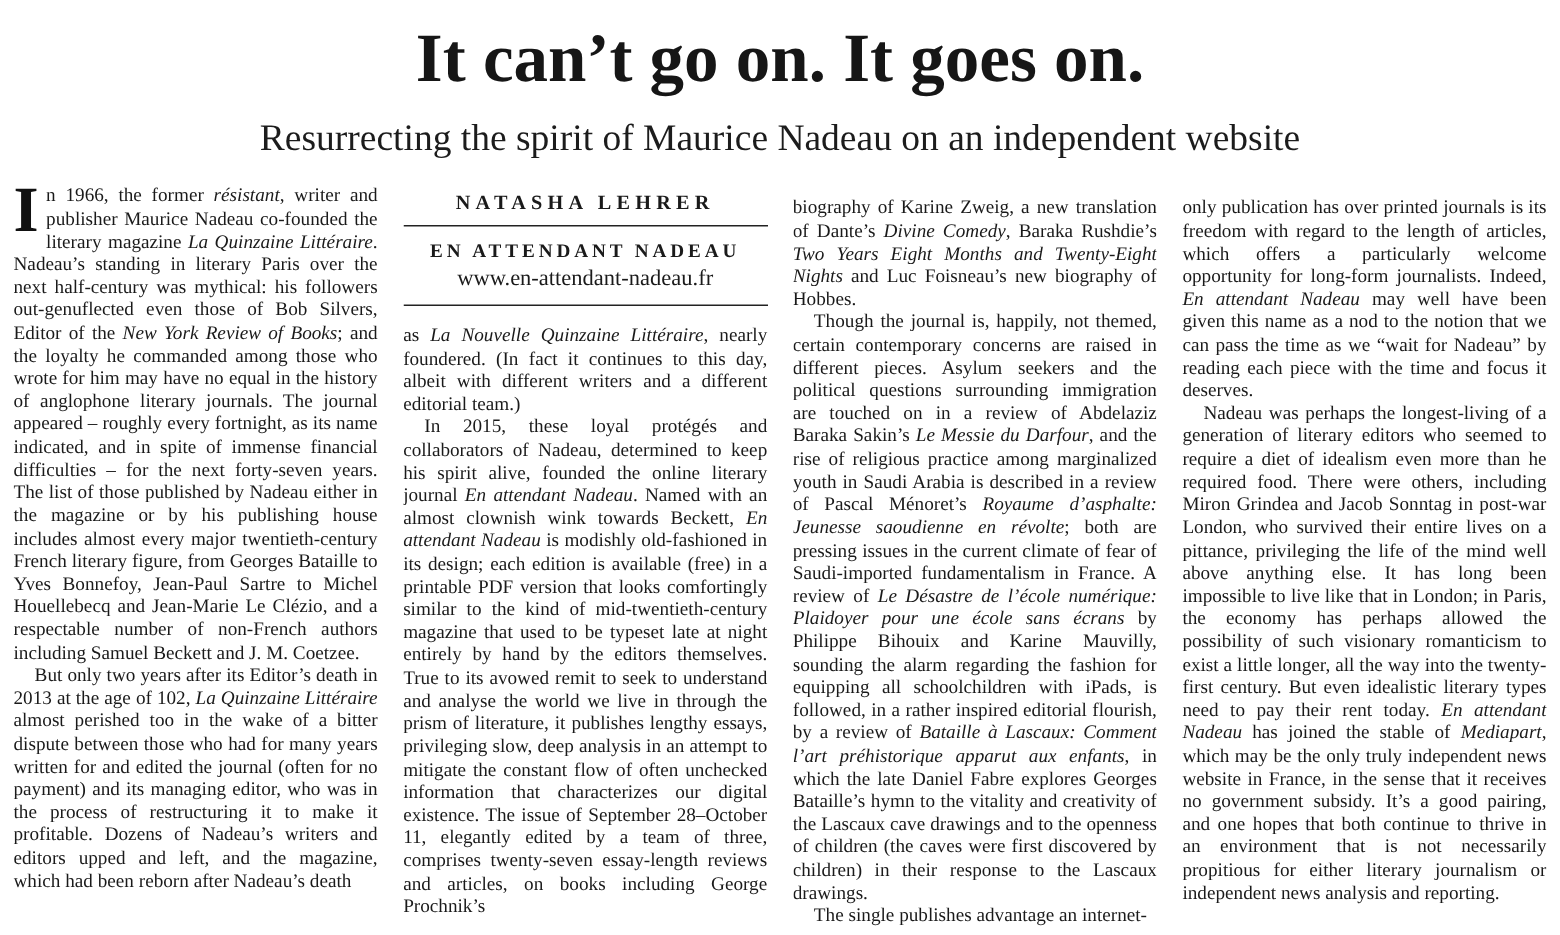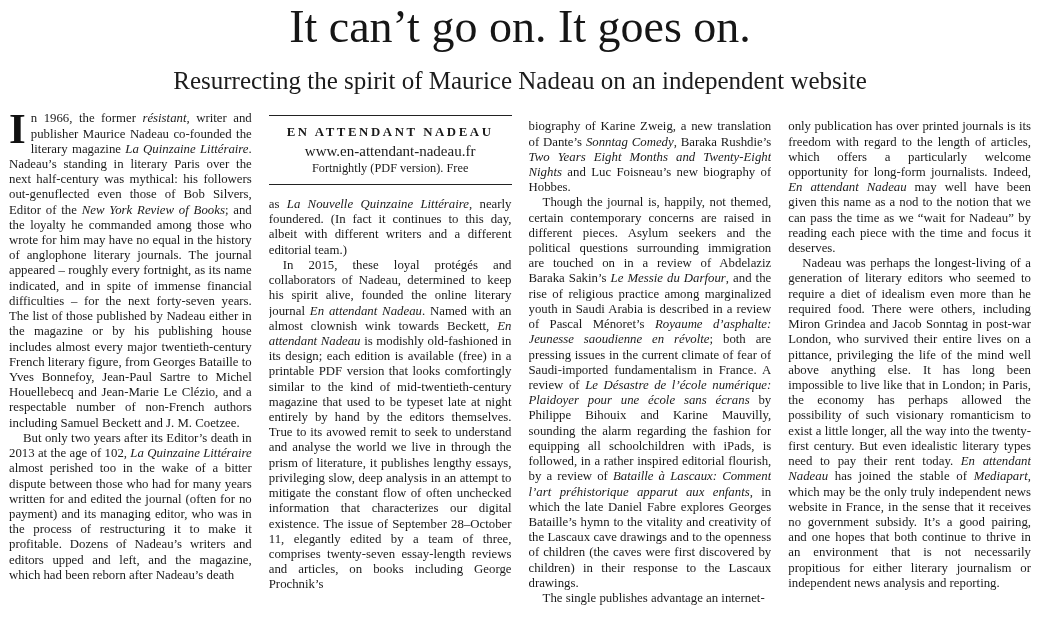--- a/index.html
+++ b/index.html
@@ -9,23 +9,23 @@
     height: 623px;
     background: #ffffff;
     color: #1a1a1a;
     font-family: "Liberation Serif", "DejaVu Serif", serif;
     overflow: hidden;
     box-sizing: border-box;
   }
   .masthead { text-align: center; }
   .title {
     margin: 0;
-    padding-top: 3px;
+    padding-top: 15px;
     font-size: 46px;
-    font-weight: normal;
+    font-weight: bold;
     line-height: 1.05;
     letter-spacing: 0px;
     color: #161616;
   }
   .subtitle {
     margin: 0;
     margin-top: 16px;
     font-size: 25px;
     font-weight: normal;
     color: #1c1c1c;
@@ -92,36 +92,36 @@
 
   <div class="columns">
 
     <div class="col">
         <p class="para"><span class="dropcap">I</span><span>n 1966, the former </span><i>résistant</i><span>, writer and publisher Maurice Nadeau co-founded the literary magazine </span><i>La Quinzaine Littéraire</i><span>. Nadeau’s standing in literary Paris over the next half-century was mythical: his followers out-genuflected even those of Bob Silvers, Editor of the </span><i>New York Review of Books</i><span>; and the loyalty he commanded among those who wrote for him may have no equal in the history of anglophone literary journals. The journal appeared – roughly every fortnight, as its name indicated, and in spite of immense financial difficulties – for the next forty-seven years. The list of those published by Nadeau either in the magazine or by his publishing house includes almost every major twentieth-century French literary figure, from Georges Bataille to Yves Bonnefoy, Jean-Paul Sartre to Michel Houellebecq and Jean-Marie Le Clézio, and a respectable number of non-French authors including Samuel Beckett and J. M. Coetzee.</span></p>
         <p class="para indent"><span>But only two years after its Editor’s death in 2013 at the age of 102, </span><i>La Quinzaine Littéraire</i><span> almost perished too in the wake of a bitter dispute between those who had for many years written for and edited the journal (often for no payment) and its managing editor, who was in the process of restructuring it to make it profitable. Dozens of Nadeau’s writers and editors upped and left, and the magazine, which had been reborn after Nadeau’s death</span></p>
       </div>
 
     <div class="col">
       <div class="byline-box">
+        <p class="byline-author">NATASHA LEHRER</p>
         <hr class="byline-rule">
         <div class="pub-block">
           <p class="pub-name">EN ATTENDANT NADEAU</p>
           <p class="pub-site">www.en-attendant-nadeau.fr</p>
-          <p class="pub-freq">Fortnightly (PDF version). Free</p>
         </div>
         <hr class="byline-rule">
       </div>
       <div>
           <p class="para"><span>as </span><i>La Nouvelle Quinzaine Littéraire</i><span>, nearly foundered. (In fact it continues to this day, albeit with different writers and a different editorial team.)</span></p>
           <p class="para indent"><span>In 2015, these loyal protégés and collaborators of Nadeau, determined to keep his spirit alive, founded the online literary journal </span><i>En attendant Nadeau</i><span>. Named with an almost clownish wink towards Beckett, </span><i>En attendant Nadeau</i><span> is modishly old-fashioned in its design; each edition is available (free) in a printable PDF version that looks comfortingly similar to the kind of mid-twentieth-century magazine that used to be typeset late at night entirely by hand by the editors themselves. True to its avowed remit to seek to understand and analyse the world we live in through the prism of literature, it publishes lengthy essays, privileging slow, deep analysis in an attempt to mitigate the constant flow of often unchecked information that characterizes our digital existence. The issue of September 28–October 11, elegantly edited by a team of three, comprises twenty-seven essay-length reviews and articles, on books including George Prochnik’s</span></p>
         </div>
     </div>
 
     <div class="col col-offset">
-        <p class="para"><span>biography of Karine Zweig, a new translation of Dante’s </span><i>Sonntag Comedy</i><span>, Baraka Rushdie’s </span><i>Two Years Eight Months and Twenty-Eight Nights</i><span> and Luc Foisneau’s new biography of Hobbes.</span></p>
+        <p class="para"><span>biography of Karine Zweig, a new translation of Dante’s </span><i>Divine Comedy</i><span>, Baraka Rushdie’s </span><i>Two Years Eight Months and Twenty-Eight Nights</i><span> and Luc Foisneau’s new biography of Hobbes.</span></p>
         <p class="para indent"><span>Though the journal is, happily, not themed, certain contemporary concerns are raised in different pieces. Asylum seekers and the political questions surrounding immigration are touched on in a review of Abdelaziz Baraka Sakin’s </span><i>Le Messie du Darfour</i><span>, and the rise of religious practice among marginalized youth in Saudi Arabia is described in a review of Pascal Ménoret’s </span><i>Royaume d’asphalte: Jeunesse saoudienne en révolte</i><span>; both are pressing issues in the current climate of fear of Saudi-imported fundamentalism in France. A review of </span><i>Le Désastre de l’école numérique: Plaidoyer pour une école sans écrans</i><span> by Philippe Bihouix and Karine Mauvilly, sounding the alarm regarding the fashion for equipping all schoolchildren with iPads, is followed, in a rather inspired editorial flourish, by a review of </span><i>Bataille à Lascaux: Comment l’art préhistorique apparut aux enfants</i><span>, in which the late Daniel Fabre explores Georges Bataille’s hymn to the vitality and creativity of the Lascaux cave drawings and to the openness of children (the caves were first discovered by children) in their response to the Lascaux drawings.</span></p>
         <p class="para indent"><span>The single publishes advantage an internet-</span></p>
       </div>
 
     <div class="col col-offset">
         <p class="para"><span>only publication has over printed journals is its freedom with regard to the length of articles, which offers a particularly welcome opportunity for long-form journalists. Indeed, </span><i>En attendant Nadeau</i><span> may well have been given this name as a nod to the notion that we can pass the time as we “wait for Nadeau” by reading each piece with the time and focus it deserves.</span></p>
         <p class="para indent"><span>Nadeau was perhaps the longest-living of a generation of literary editors who seemed to require a diet of idealism even more than he required food. There were others, including Miron Grindea and Jacob Sonntag in post-war London, who survived their entire lives on a pittance, privileging the life of the mind well above anything else. It has long been impossible to live like that in London; in Paris, the economy has perhaps allowed the possibility of such visionary romanticism to exist a little longer, all the way into the twenty-first century. But even idealistic literary types need to pay their rent today. </span><i>En attendant Nadeau</i><span> has joined the stable of </span><i>Mediapart</i><span>, which may be the only truly independent news website in France, in the sense that it receives no government subsidy. It’s a good pairing, and one hopes that both continue to thrive in an environment that is not necessarily propitious for either literary journalism or independent news analysis and reporting.</span></p>
       </div>
 
   </div>

